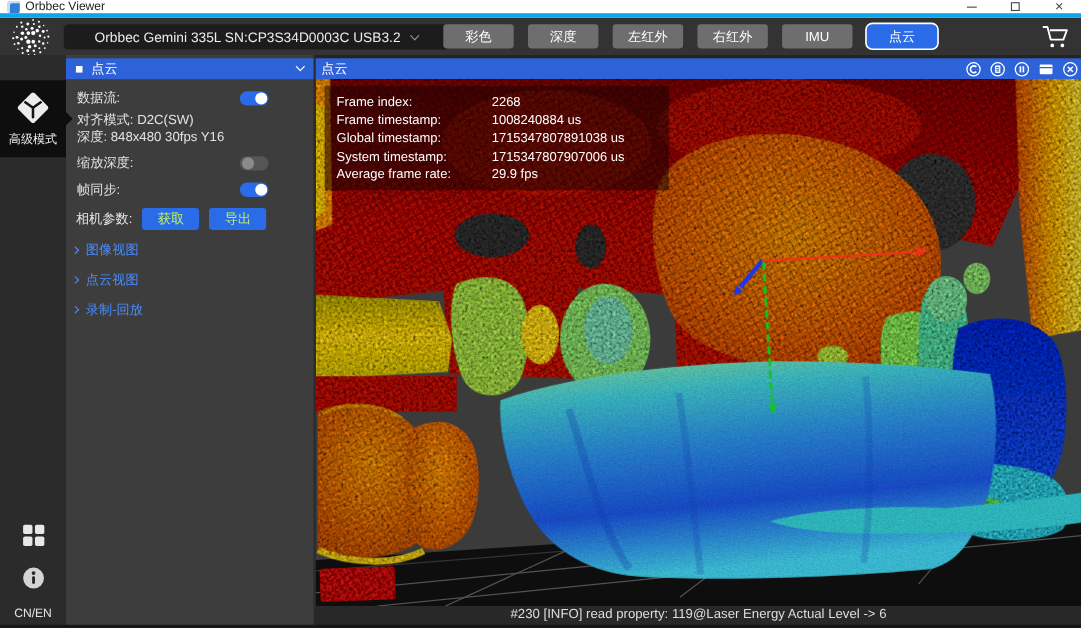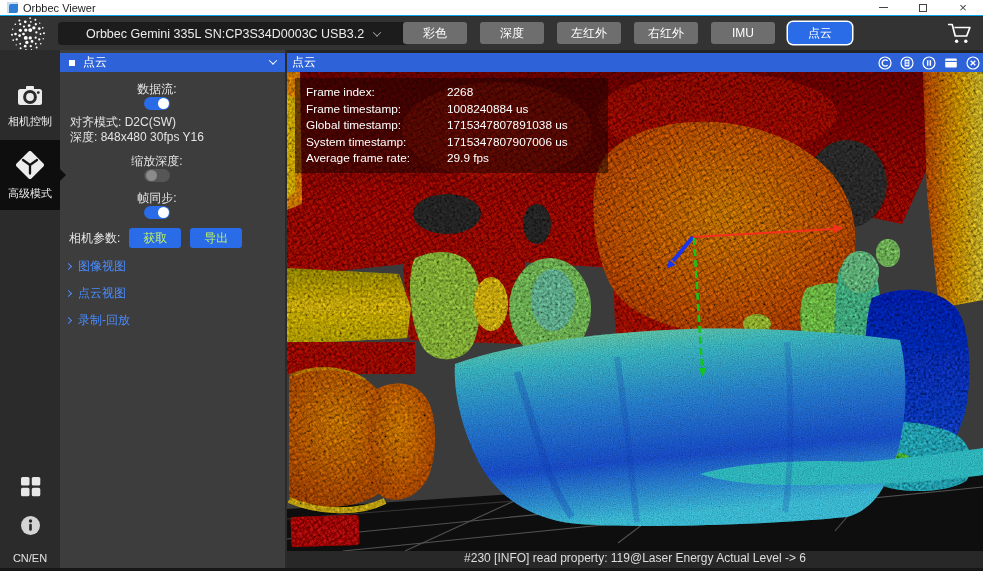--- a/index.html
+++ b/index.html
@@ -5,21 +5,21 @@
   html,body { margin:0; padding:0; background:#9a9a9a; }
   * { box-sizing:border-box; }
   .app {
     position:relative; width:983px; height:571px; overflow:hidden;
     background:#2b2b2b; font-family:"Liberation Sans","DejaVu Sans",sans-serif;
     -webkit-font-smoothing:antialiased;
   }
 
   
   .titlebar { position:absolute; top:0; left:0; right:0; height:16px; background:#ffffff;
-    border-bottom:1px solid #0ea5e9; display:flex; align-items:center; font-size:11px; color:#1c1c1c; }
+    border-bottom:4px solid #0ea5e9; display:flex; align-items:center; font-size:11px; color:#1c1c1c; }
   .app-icon { width:11px; height:11px; margin:0 5px 0 7px; border-radius:2px;
     background:#2f7fd6; box-shadow:inset 2px 2px 0 rgba(255,255,255,.75); }
   .win-controls { margin-left:auto; display:flex; height:16px; }
   .win-btn { width:40px; display:flex; align-items:center; justify-content:center; color:#333; cursor:default; }
   .glyph-min { width:9px; height:1px; background:#444; display:block; }
   .glyph-max { width:8px; height:8px; border:1px solid #444; display:block; }
   .glyph-close { font-size:13px; line-height:8px; color:#444; }
 
   
   .toolbar { position:absolute; top:17px; left:0; right:0; height:33px; background:#333333; }
@@ -51,21 +51,21 @@
 
   
   .panel { position:absolute; top:50px; left:60px; width:225px; bottom:0; background:#3d3d3d;
     color:#e6e6e6; font-size:12px; }
   .panel-header { margin-top:3px; height:19px; background:var(--header,#2d62d9); display:flex;
     align-items:center; padding:0 9px; gap:8px; color:#fff; }
   .panel-header .bullet { width:6px; height:6px; background:#fff; }
   .panel-header .chev { margin-left:auto; color:#fff; margin-top:-2px; }
   .panel-body { padding:7px 10px 0 9px; }
   .row-toggle { display:flex; align-items:center; justify-content:space-between;
-    padding-right:31px; margin:3px 12px 5px;flex-direction:column; }
+    padding-right:31px; margin:3px 0 5px; }
   .row-text { line-height:15px; margin:0 0 0 1px; color:#e3e3e3; }
   .toggle { width:26px; height:13px; border-radius:7px; background:var(--accent,#2a6ce8); position:relative; }
   .toggle .knob { position:absolute; top:1px; right:1px; width:11px; height:11px; border-radius:50%; background:#fff; }
   .toggle.off { background:#565656; }
   .toggle.off .knob { right:auto; left:2px; background:#8b8b8b; }
   .mt8 { margin-top:9px; }
   .param-row { display:flex; align-items:center; gap:9px; margin:9px 0 7px; }
   .btn-blue { width:52px; height:20px; background:var(--accent,#2a6ce8); color:#bef264; border:none;
     border-radius:3px; font-size:12px; font-family:"Liberation Sans","DejaVu Sans",sans-serif; }
   .section-link { display:flex; align-items:center; gap:7px; color:#4a8cff; margin:10px 0 10px 0;
@@ -179,29 +179,20 @@
     <button class="cart-btn">
       <svg width="27" height="25" viewBox="0 0 27 25">
         <path d="M2,3.5 h4.2 l3,11.5 h11.5 l3.2,-8.5 H8.4" fill="none" stroke="#fff" stroke-width="1.7" stroke-linejoin="round"></path>
         <circle cx="10.6" cy="20.3" r="1.7" fill="#fff"></circle>
         <circle cx="19.8" cy="20.3" r="1.7" fill="#fff"></circle>
       </svg>
     </button>
   </div>
 
   <div class="sidebar">
-    <div class="side-item">
-      <svg width="28" height="23" viewBox="0 0 28 23">
-        <rect x="2" y="5" width="24" height="16" rx="2.5" fill="#ececec"></rect>
-        <rect x="10" y="2" width="8" height="4" rx="1" fill="#ececec"></rect>
-        <circle cx="14" cy="13" r="5.4" fill="none" stroke="#2b2b2b" stroke-width="3"></circle>
-        <circle cx="22.3" cy="8.6" r="1.4" fill="#2b2b2b"></circle>
-      </svg>
-      <span>相机控制</span>
-    </div>
     <div class="side-item active">
       <svg width="28" height="28" viewBox="0 0 28 28">
         <path d="M14,2 L26,14 L14,26 L2,14 Z" fill="#ececec" stroke="#ececec" stroke-width="4" stroke-linejoin="round"></path>
         <path d="M14,14 L14,22.5 M14,14 L7,9 M14,14 L21,9" stroke="#141414" stroke-width="2.3" stroke-linecap="round" fill="none"></path>
       </svg>
       <span>高级模式</span>
     </div>
     <div class="side-bottom">
       <button class="icon-btn">
         <svg width="25" height="25" viewBox="0 0 25 25">

